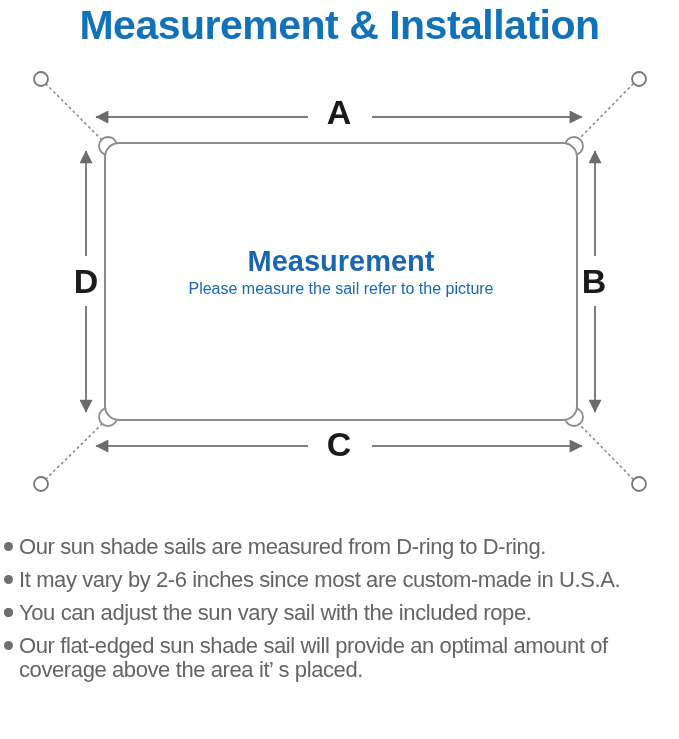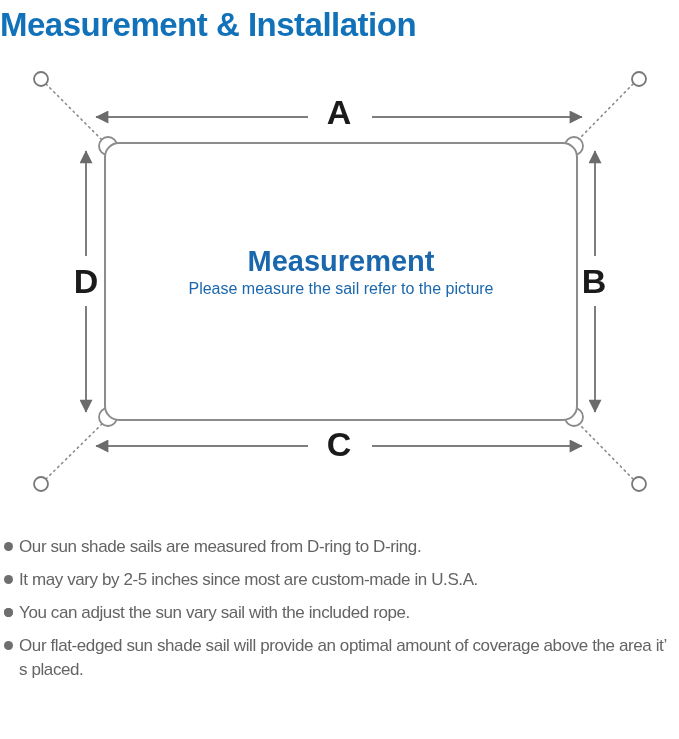--- a/index.html
+++ b/index.html
@@ -10,21 +10,21 @@
     --label-black:#1b1b1b;
   }
   html,body{margin:0;padding:0;background:#ffffff;}
   body{
     width:679px;height:739px;overflow:hidden;
     font-family:"Liberation Sans","DejaVu Sans",sans-serif;
   }
   .page{width:679px;height:739px;position:relative;}
   h1.title{
     margin:5px 0 0;height:40px;line-height:40px;
-    font-size:33px;font-weight:bold;
+    text-align:center;font-size:41px;font-weight:bold;
     letter-spacing:-0.5px;color:var(--accent-blue);
   }
   svg.diagram{display:block;width:679px;height:480px;}
   svg .outline{fill:#ffffff;stroke:#8c8c8c;stroke-width:2;}
   svg .bump{fill:#ffffff;stroke:#8a8a8a;stroke-width:1.8;}
   svg .ring{fill:#ffffff;stroke:#787878;stroke-width:1.8;}
   svg .rope{stroke:#8a8a8a;stroke-width:1.6;stroke-dasharray:1.5 4;stroke-linecap:round;}
   svg .arrow{stroke:var(--line-gray);stroke-width:2;}
   svg .dim{
     font-family:"Liberation Sans","DejaVu Sans",sans-serif;
@@ -39,21 +39,21 @@
   svg .csub{
     font-family:"Liberation Sans","DejaVu Sans",sans-serif;
     font-size:16px;fill:var(--center-blue);
     text-anchor:middle;dominant-baseline:central;
   }
   ul.notes{
     margin:10px 0 0;padding:0 0 0 3px;list-style:none;
   }
   ul.notes li{
     position:relative;padding-left:16px;padding-right:2px;
-    margin-bottom:9px;font-size:17px;line-height:24px;
+    margin-bottom:9px;font-size:22px;line-height:24px;
     letter-spacing:-0.4px;color:var(--text-gray);
   }
   ul.notes .dot{
     position:absolute;left:1px;top:7px;width:9px;height:9px;
     border-radius:50%;background:#6e6e6e;
   }
 </style>
 </head>
 <body>
 
@@ -106,21 +106,21 @@
     <text class="csub" x="341" y="243">Please measure the sail refer to the picture</text>
   </svg>
 
   <ul class="notes">
     <li>
       <span class="dot"></span>
       <span>Our sun shade sails are measured from D-ring to D-ring.</span>
     </li>
     <li>
       <span class="dot"></span>
-      <span>It may vary by 2-5 inches since most are custom-made in U.S.A.</span>
+      <span>It may vary by 2-6 inches since most are custom-made in U.S.A.</span>
     </li>
     <li>
       <span class="dot"></span>
     </li>
     <li>
       <span class="dot"></span>
       <span>You can adjust the sun vary sail with the included rope.</span>
     </li>
     <li>
       <span class="dot"></span>

